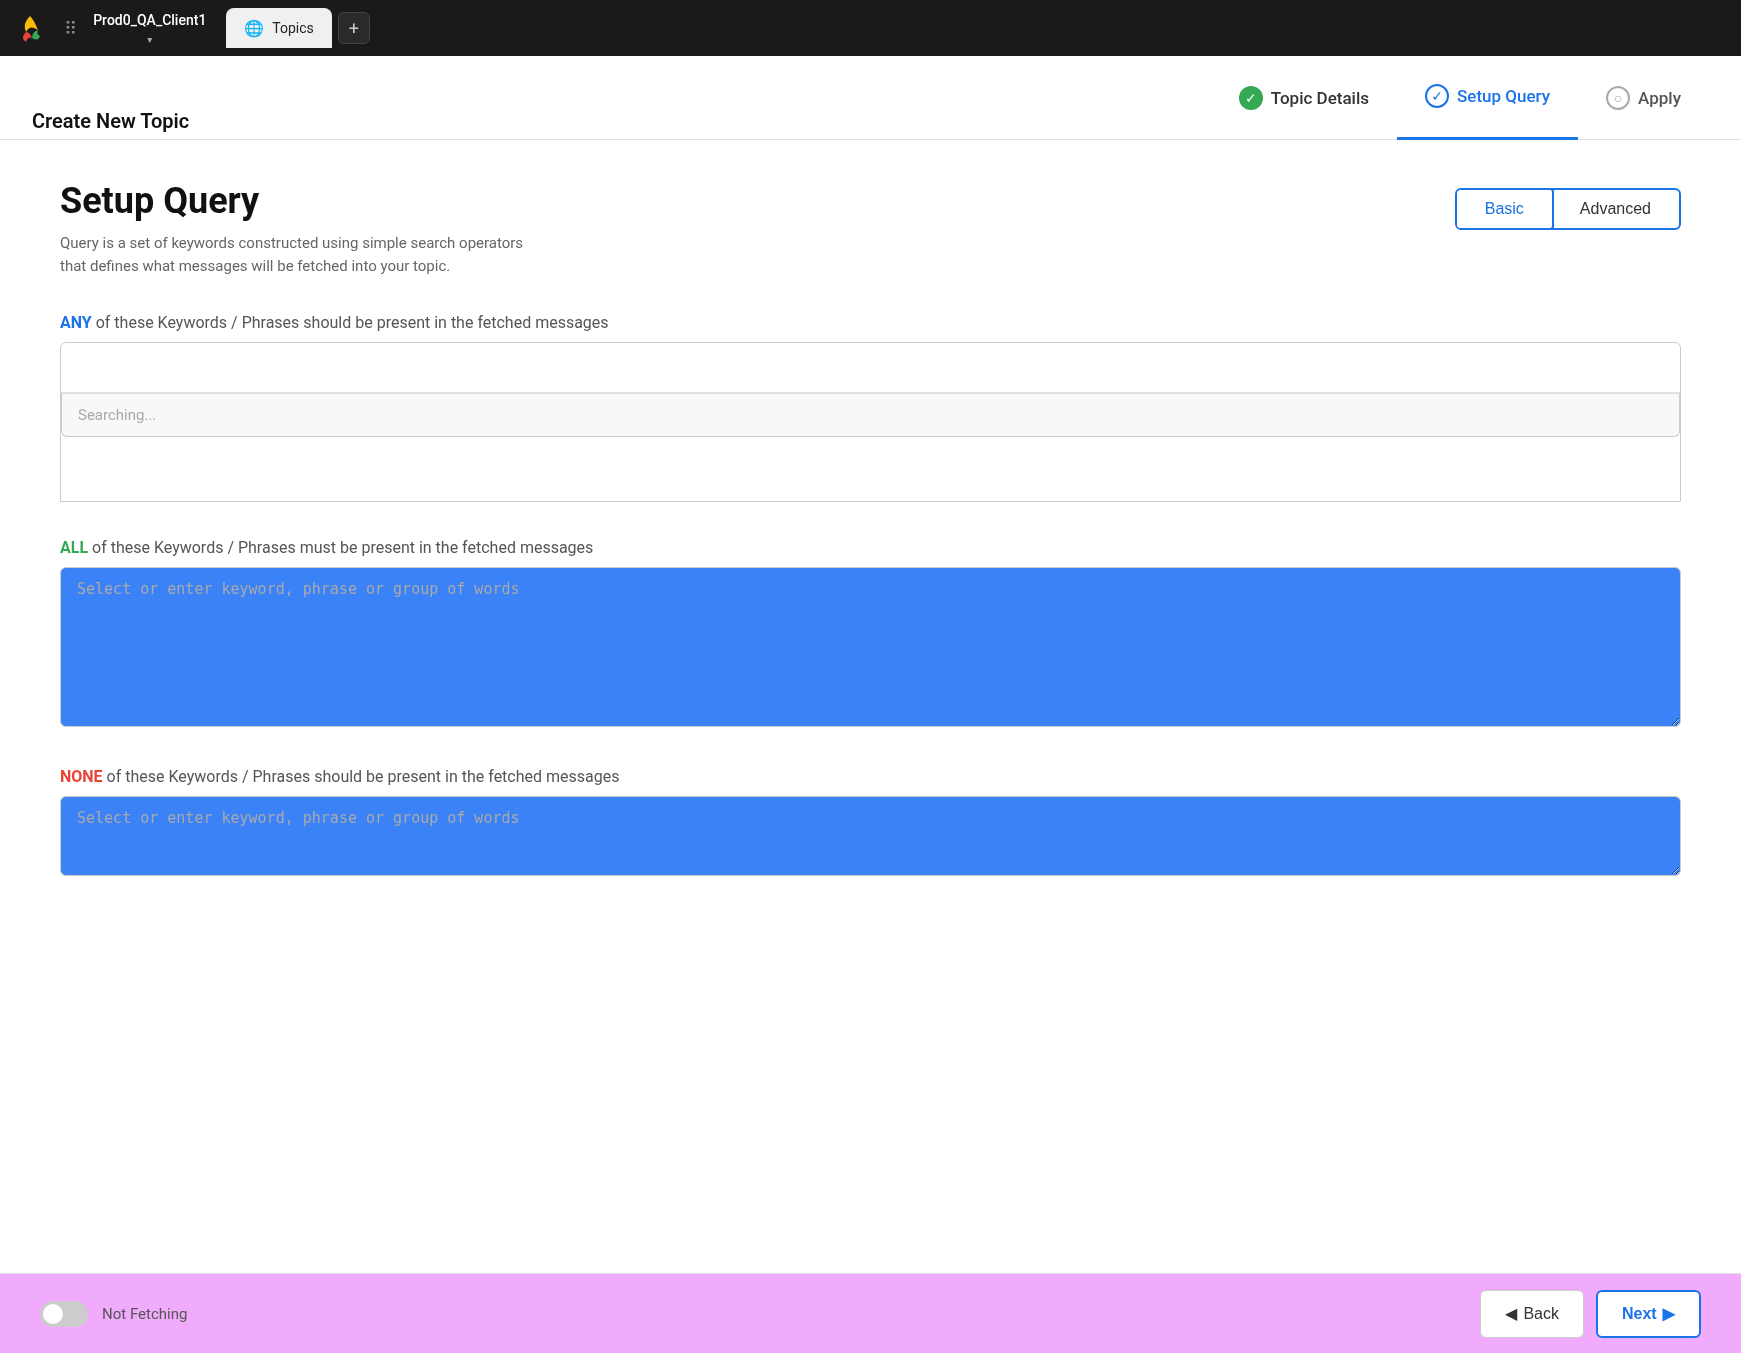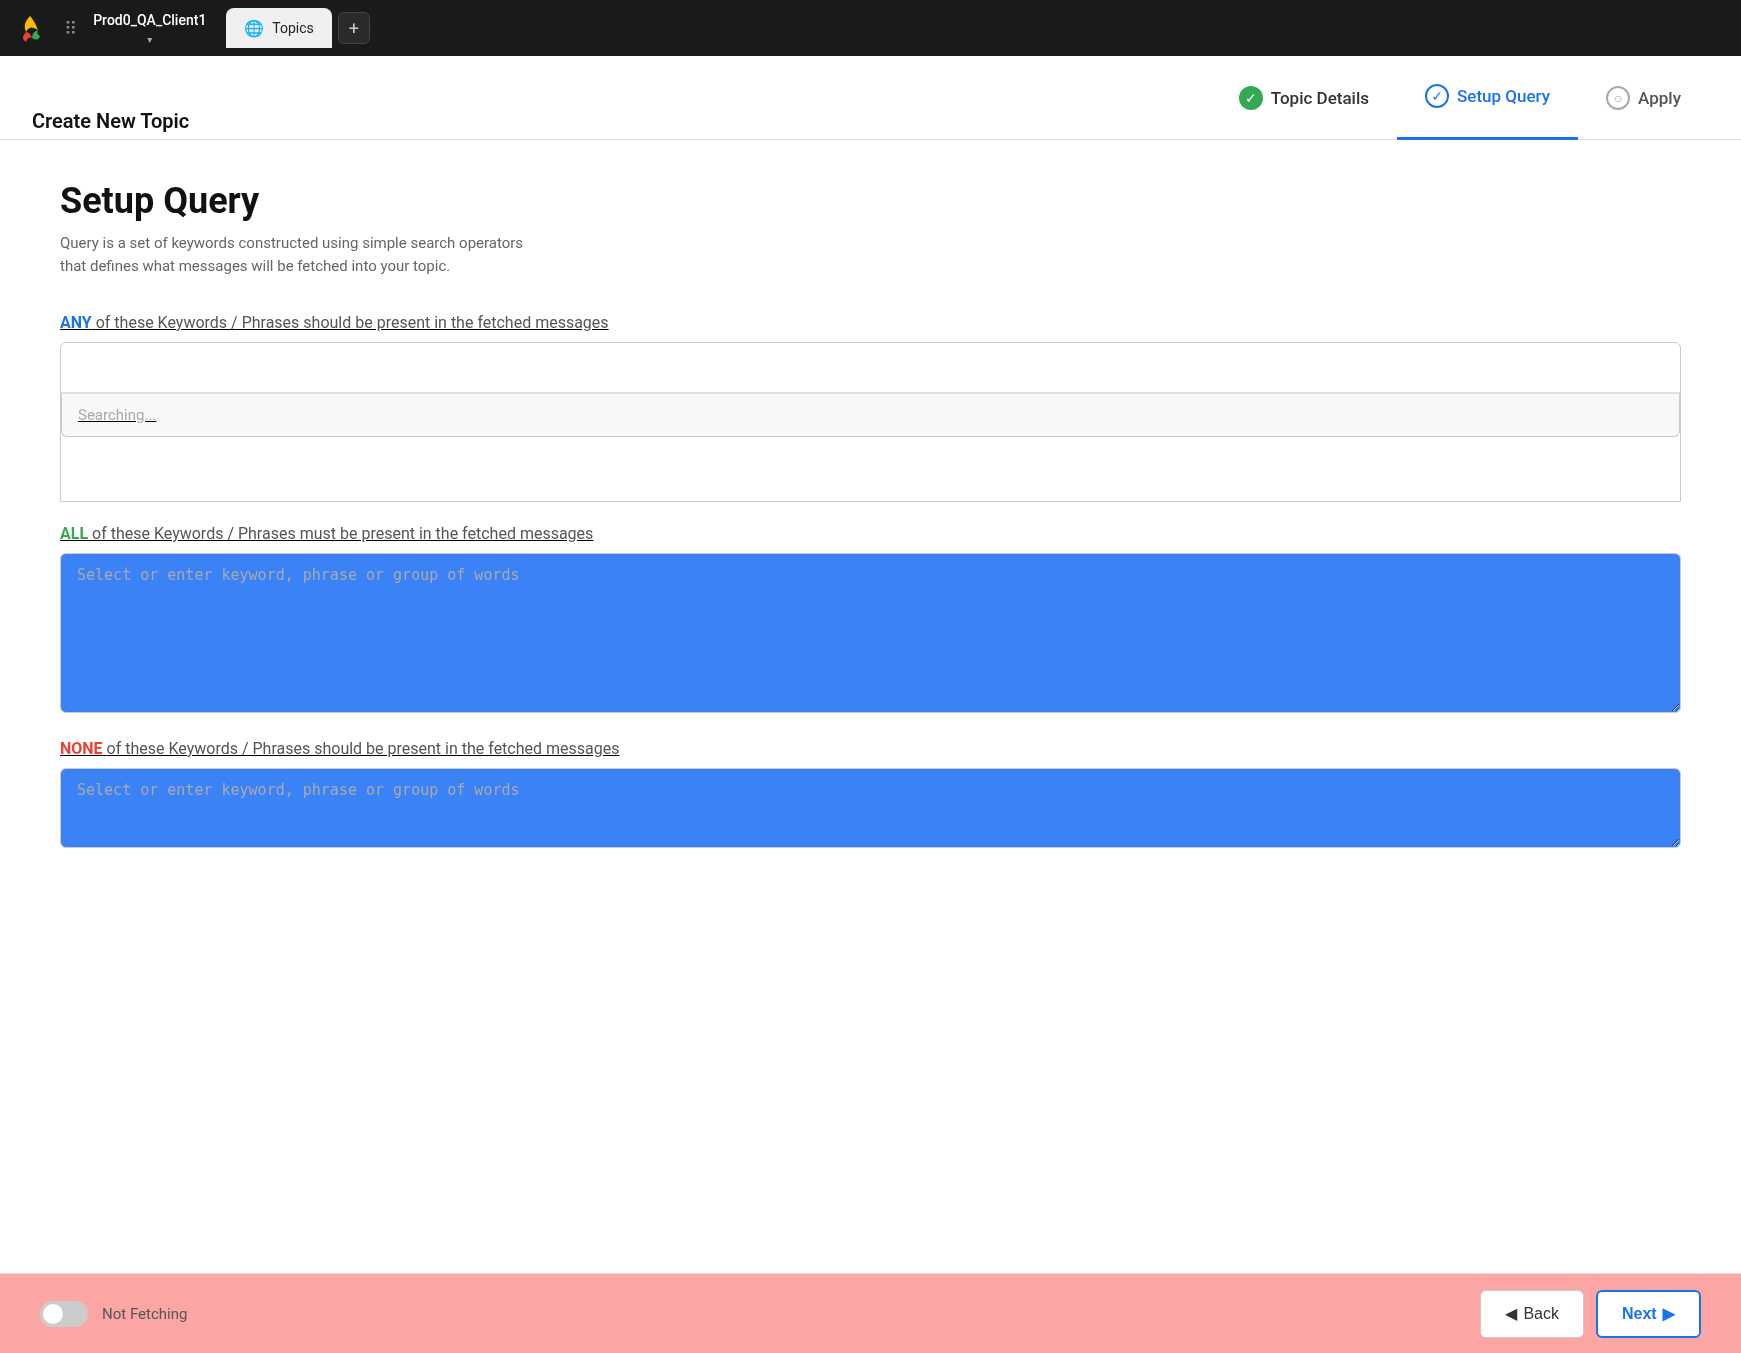--- a/index.html
+++ b/index.html
@@ -201,22 +201,21 @@
       margin: -2px;
       border-radius: 4px;
     }
     .mode-btn.inactive {
       background: transparent;
       color: #333;
     }
 
     
     .query-section {
-      margin-bottom: 22px;
-      text-decoration: underline;
+      margin-bottom: 36px;
     }
     .query-label {
       font-size: 16px;
       color: #555;
       margin-bottom: 10px;
     }
     .query-label .label-keyword {
       font-weight: 700;
     }
     .label-any { color: #1a73e8; }
@@ -274,21 +273,21 @@
     .query-textarea::placeholder {
       color: #aaa;
     }
 
     
     .footer {
       position: fixed;
       bottom: 0;
       left: 0;
       right: 0;
-      background: #fca5a5;
+      background: #f0abfc;
       border-top: 1px solid #e0e0e0;
       height: 80px;
       display: flex;
       align-items: center;
       justify-content: space-between;
       padding: 0 40px;
       z-index: 100;
     }
     .footer-left {
       display: flex;
@@ -400,20 +399,24 @@
   </div>
 </div>
 
 <div class="main-content">
 
   <div class="page-header">
     <div class="page-title-section">
       <h1>Setup Query</h1>
       <p>Query is a set of keywords constructed using simple search operators</p>
       <p>that defines what messages will be fetched into your topic.</p>
+    </div>
+    <div class="mode-toggle">
+      <button class="mode-btn active">Basic</button>
+      <button class="mode-btn inactive">Advanced</button>
     </div>
   </div>
 
   <div class="query-section">
     <div class="query-label">
       <span class="label-keyword label-any">ANY</span>
       <span>of these Keywords / Phrases should be present in the fetched messages</span>
     </div>
     <div class="query-input-wrapper has-dropdown">
       <input type="text" class="query-input" style="border-bottom: 1px solid rgb(224, 224, 224); min-height: 50px; height: 50px; display: block;">

